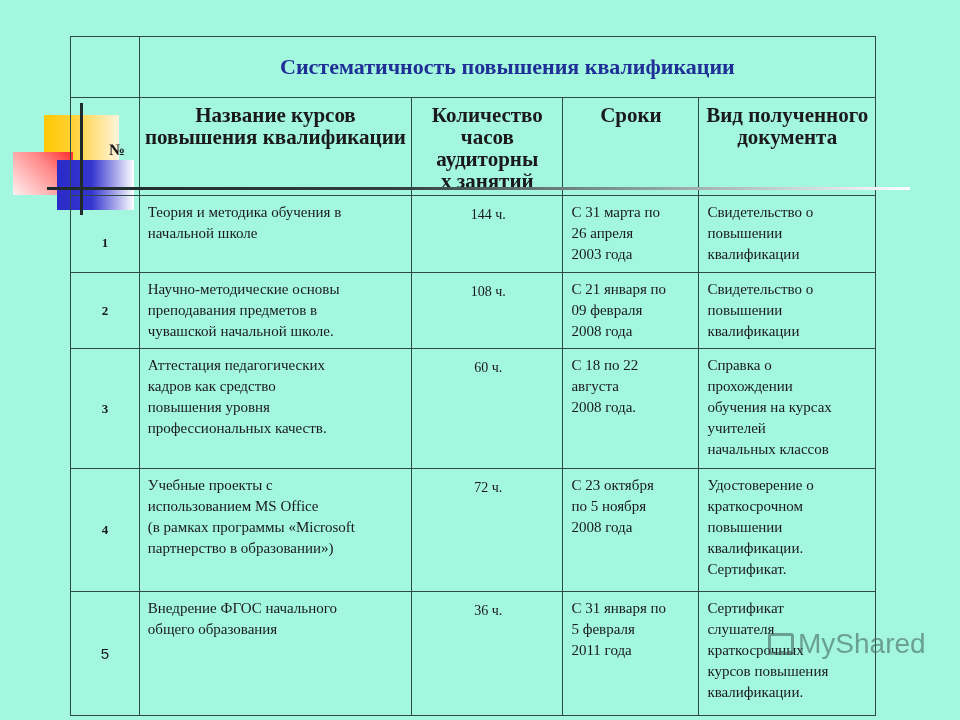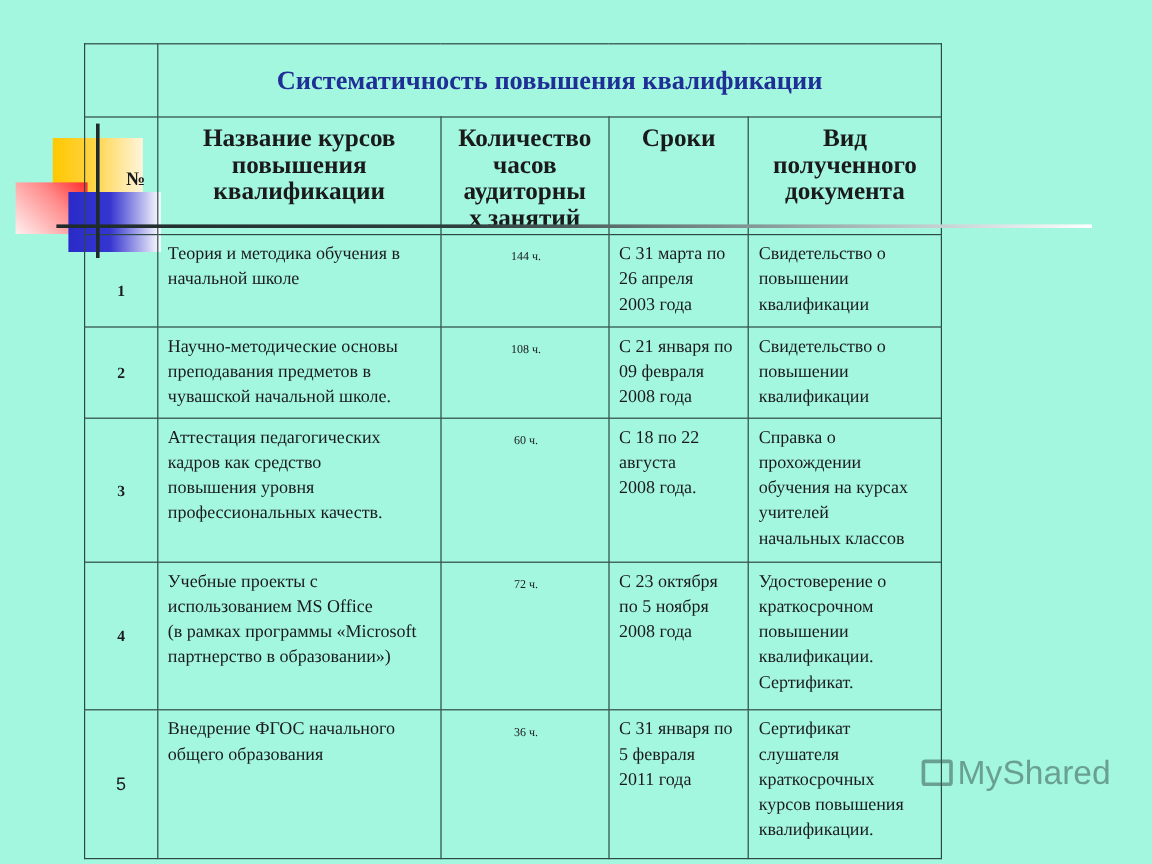--- a/index.html
+++ b/index.html
@@ -15,21 +15,21 @@
   .sq-red { left:13px; top:152px; width:60px; height:43px;
     background:linear-gradient(225deg,#ff2a2a 0%,#ff8b8b 40%,#fff0f0 100%); }
   .sq-blue { left:57px; top:160px; width:77px; height:50px;
     background:linear-gradient(90deg,#2a2ac8 0%,#3535d0 45%,#ffffff 100%); }
   .line-v { left:80px; top:103px; width:3px; height:112px; background:#1f2a2a; }
   .line-h { left:47px; top:187px; width:863px; height:3px;
     background:linear-gradient(90deg,#1f2a2a 0%,#2f3f3f 40%,#8da0a0 70%,#ffffff 100%); }
 
   table.main {
     position:absolute; left:70px; top:36px;
-    width:715px; height:680px;
+    width:806px; height:680px;
     border-collapse:collapse;
   }
   table.main td {
     border:1.5px solid #2e4a45;
     vertical-align:top;
     padding:0;
   }
   .title-cell {
     height:60px;
     text-align:center; vertical-align:middle !important;
@@ -37,21 +37,21 @@
     font-family:"Liberation Serif", serif;
   }
   .hdr {
     font-weight:bold; font-size:21px; text-align:center; line-height:22px;
     padding-top:6px !important;
   }
   .num-hdr { vertical-align:middle !important; font-size:16px; }
   .num { text-align:center; vertical-align:middle !important; font-weight:bold; font-size:13px; }
   .num.sans { font-family:"Liberation Sans", sans-serif; font-weight:normal; font-size:15px; }
   .cell { font-size:15px; line-height:21px; padding:6px 6px 2px 8px !important; white-space:pre-line; }
-  .hours { text-align:center; font-size:10px; padding-top:8px !important; }
+  .hours { text-align:center; font-size:14px; padding-top:8px !important; }
   .watermark {
     position:absolute; left:768px; top:628px;
     font-family:"Liberation Sans", sans-serif; font-size:28px; color:rgba(60,90,80,0.55);
     display:flex; align-items:center; gap:4px; pointer-events:none;
   }
   .wm-icon { width:26px; height:22px; border:3px solid rgba(60,90,80,0.55); border-radius:3px; box-sizing:border-box; }
 </style>
 </head>
 <body>
 

